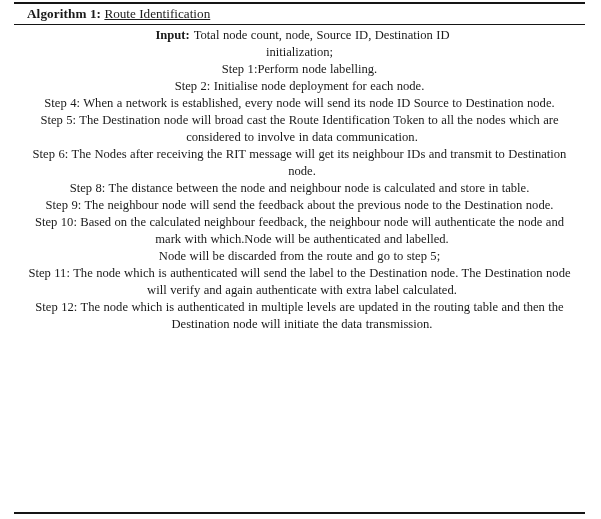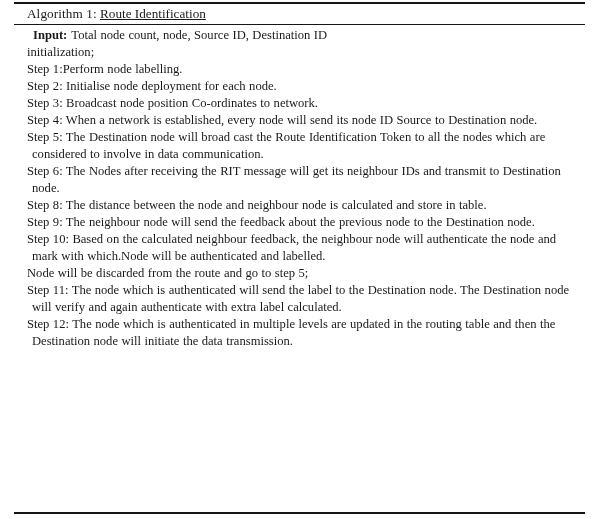--- a/index.html
+++ b/index.html
@@ -39,21 +39,21 @@
   
   .algo-title {
     position: absolute;
     left: 13px;
     top: 5px;
     font-size: 13.2px;
     line-height: 17px;
     white-space: nowrap;
   }
   .algo-title .title-label {
-    font-weight: normal;
+    font-weight: bold;
     letter-spacing: 0.1px;
   }
   .algo-title .title-name {
     font-weight: normal;
     text-decoration: underline;
   }
 
   
   .algo-body {
     position: absolute;
@@ -62,21 +62,21 @@
     width: 545px;
     font-size: 12.6px;
     line-height: 17px;
   }
 
   .algo-line {
     
     padding-left: 5px;
     text-indent: -5px;
     margin: 0;
-    text-align: left;
+    text-align: center;
     word-spacing: 0.3px;
   }
 
   
   .algo-line.input-line {
     padding-left: 3px;
     text-indent: 0;
   }
   .algo-line.input-line .input-label {
     font-weight: bold;
@@ -107,21 +107,20 @@
   <div class="rule rule-title"></div>
 
   <div class="algo-body">
     <p class="algo-line input-line">
       <span class="input-indent"></span><span class="input-label">Input:</span><span class="input-gap"></span><span>Total node count, node, Source ID, Destination ID</span>
     </p>
 
   <p class="algo-line">initialization;</p>
       <p class="algo-line">Step 1:Perform node labelling.</p>
       <p class="algo-line">Step 2:  Initialise node deployment for each node.</p>
-      <p class="algo-line">Step 3:  Broadcast node position Co-ordinates to network.</p>
       <p class="algo-line">Step 4:  When a network is established, every node will send its node ID Source to Destination node.</p>
       <p class="algo-line">Step 5:  The Destination node will broad cast the Route Identification Token to all the nodes which are considered to involve in data communication.</p>
       <p class="algo-line">Step 6:  The Nodes after receiving the RIT message will get its neighbour IDs and transmit to Destination node.</p>
       <p class="algo-line">Step 8:  The distance between the node and neighbour node is calculated and store in table.</p>
       <p class="algo-line">Step 9:  The neighbour node will send the feedback about the previous node to the Destination node.</p>
       <p class="algo-line">Step 10:  Based on the calculated neighbour feedback, the neighbour node will authenticate the node and mark with which.Node will be authenticated and labelled.</p>
       <p class="algo-line">Node will be discarded from the route and go to step 5;</p>
       <p class="algo-line">Step 11:  The node which is authenticated will send the label to the Destination node. The Destination node will verify and again authenticate with extra label calculated.</p>
       <p class="algo-line">Step 12:  The node which is authenticated in multiple levels are updated in the routing table and then the Destination node will initiate the data transmission.</p>
     </div>

